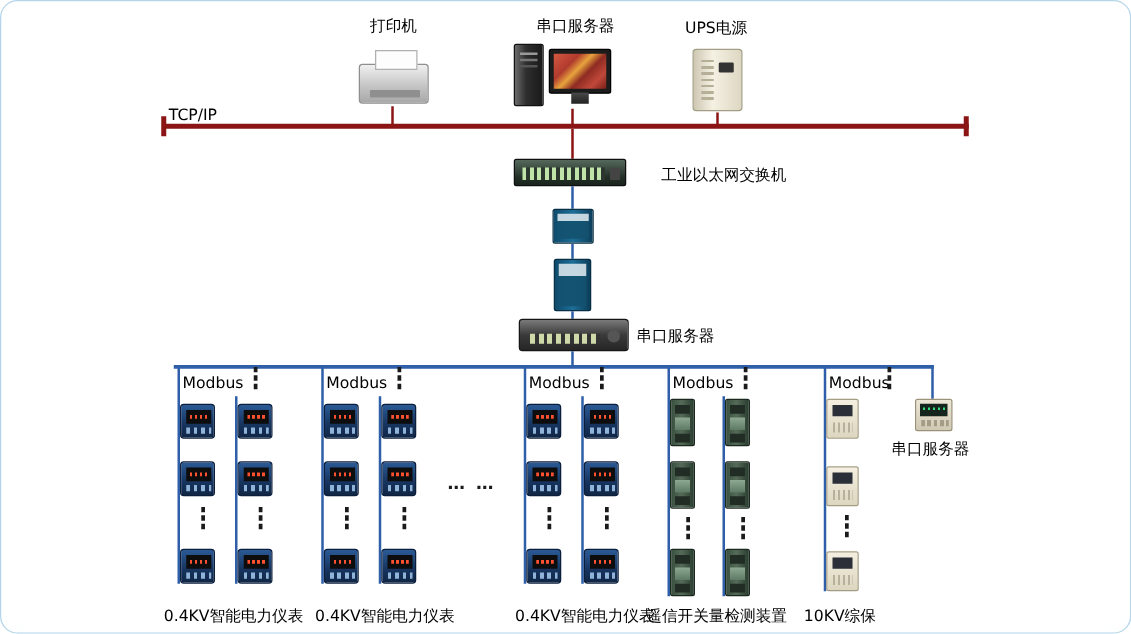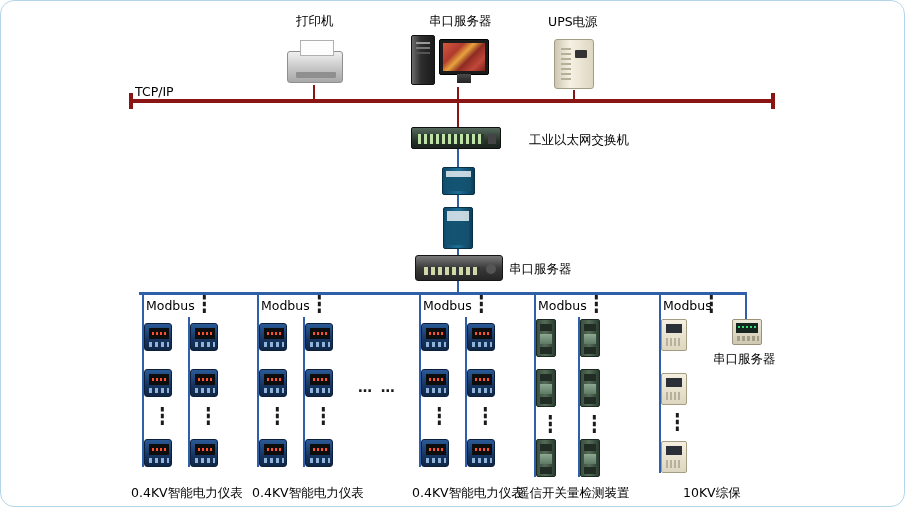--- a/index.html
+++ b/index.html
@@ -293,19 +293,19 @@
   <div class="module" style="left:579px;top:438px"></div>
   <div class="label" style="left:516px;top:484px">遥信开关量检测装置</div>
 
   <div class="vline blue" style="left:658px;top:291px;width:2px;height:181px"></div>
   <div class="label" style="left:662px;top:297px">Modbus</div>
   <div class="vdots" style="left:702px;top:292px">⋮</div>
   <div class="relay" style="left:660px;top:318px"></div>
   <div class="relay" style="left:660px;top:372px"></div>
   <div class="vdots" style="left:668px;top:410px">⋮</div>
   <div class="relay" style="left:660px;top:440px"></div>
-  <div class="label" style="left:682px;top:484px">10KV综保</div>
+  <div class="label" style="left:642px;top:484px">10KV综保</div>
 
   <div class="vline blue" style="left:744px;top:291px;width:2px;height:27px"></div>
   <div class="genctrl" style="left:731px;top:318px"></div>
   <div class="label" style="left:712px;top:350px">串口服务器</div>
 
 </div>
 
 </body></html>

